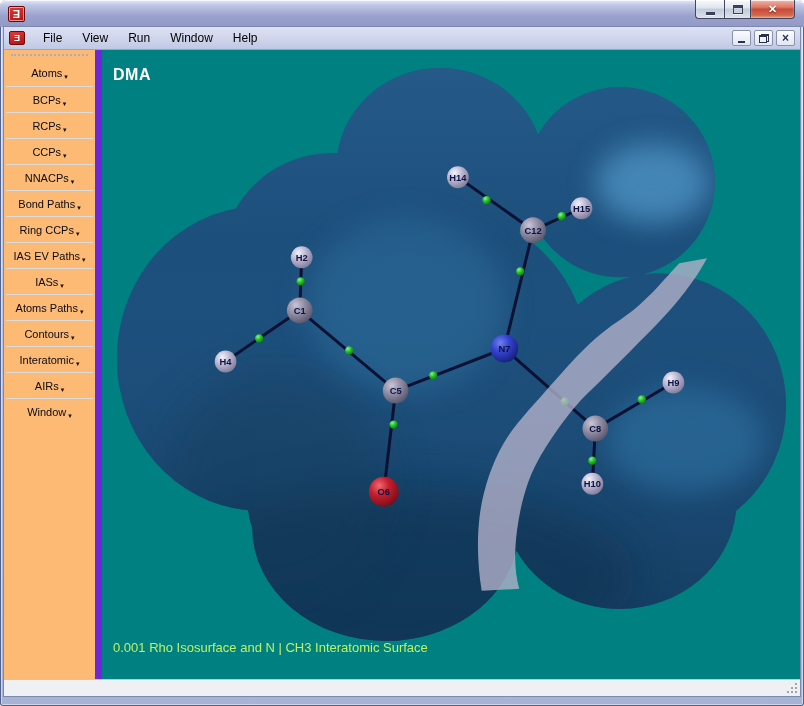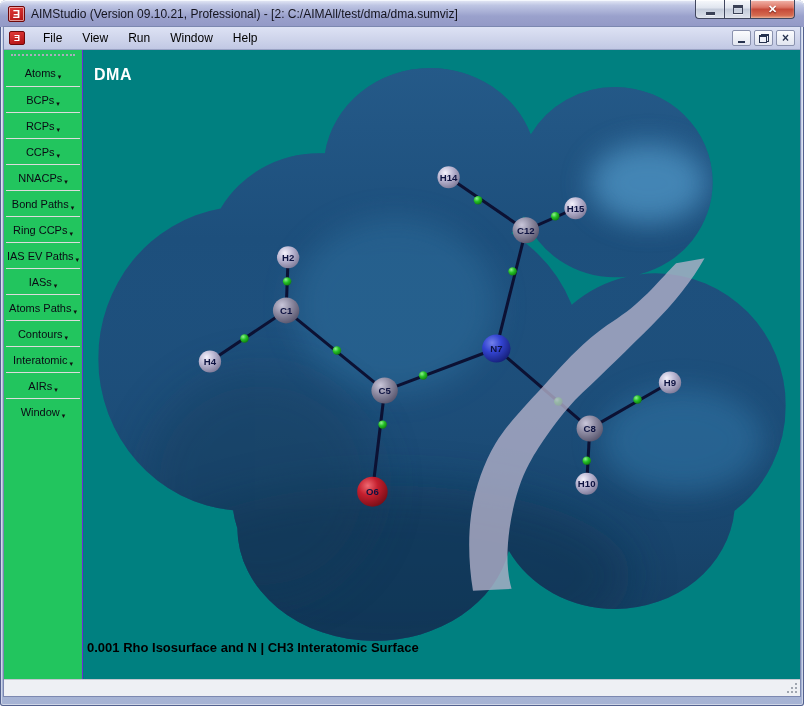--- a/index.html
+++ b/index.html
@@ -51,46 +51,45 @@
   .mdi-btn{width:19px;height:16px;border:1px solid #8a92ae;border-radius:2px;
     background:linear-gradient(180deg,#fbfcfe,#e2e6f0);display:flex;align-items:center;justify-content:center;}
   .g-mmin{width:7px;height:2px;background:#26324e;margin-top:8px;}
   .g-restore{position:relative;width:10px;height:9px;}
   .g-restore::before{content:"";position:absolute;right:0;top:0;width:6px;height:5px;border:1px solid #26324e;border-top-width:2px;}
   .g-restore::after{content:"";position:absolute;left:0;bottom:0;width:6px;height:5px;border:1px solid #26324e;border-top-width:2px;background:#eef1f8;}
   .g-mclose{color:#26324e;font-size:12px;font-weight:bold;line-height:1;}
 
   
   .content{flex:1;display:flex;min-height:0;}
-  .sidebar{width:79px;flex:0 0 auto;background:#22c55e;border-right:1px solid #6d28d9;position:relative;}
+  .sidebar{width:98px;flex:0 0 auto;background:#fdba74;border-right:7px solid #6d28d9;position:relative;}
   .grip{height:4px;margin:4px 7px 2px 7px;border-top:2px dotted #a8aebc;}
   .side-item{height:26px;display:flex;align-items:center;justify-content:center;
     font-size:11px;color:#0a0a14;cursor:default;border-top:1px solid #dcdcdc;margin:0 2px;}
   .side-item:first-of-type{border-top:none;}
   .dd{font-size:7px;color:#101010;margin-left:2px;margin-top:7px;line-height:1;}
 
   .viewport{position:relative;flex:1;overflow:hidden;}
   .viewport svg{position:absolute;inset:0;width:100%;height:100%;display:block;}
   .vp-heading{position:absolute;left:11px;top:16px;color:#ffffff;font-size:16px;font-weight:bold;letter-spacing:.5px;}
-  .vp-caption{position:absolute;left:4px;bottom:24px;color:#000000;font-size:13px;font-weight:bold;}
+  .vp-caption{position:absolute;left:11px;bottom:24px;color:#bef264;font-size:13px;font-weight:normal;}
 
   
   .statusbar{height:17px;flex:0 0 auto;background:#eef0f4;border-top:1px solid #c3c7cf;position:relative;}
   .resize-grip{position:absolute;right:3px;bottom:3px;width:10px;height:10px;}
   .resize-grip::before{content:"";position:absolute;right:0;bottom:0;width:2px;height:2px;background:#a0a6b0;
     box-shadow:-4px 0 0 #a0a6b0,-8px 0 0 #a0a6b0,0 -4px 0 #a0a6b0,-4px -4px 0 #a0a6b0,0 -8px 0 #a0a6b0;}
 </style>
 </head>
 <body>
 
 <div class="window">
 
   <div class="titlebar">
     <div class="app-icon">Ǝ</div>
-    <div class="title-text">AIMStudio (Version 09.10.21, Professional) - [2:  C:/AIMAll/test/dma/dma.sumviz]</div>
     <div class="caption-buttons">
       <div class="cap-btn min">
           <div class="glyph-min"></div>
         </div>
       <div class="cap-btn max">
           <div class="glyph-max"></div>
         </div>
       <div class="cap-btn close">
           <span class="glyph-x">✕</span>
         </div>

